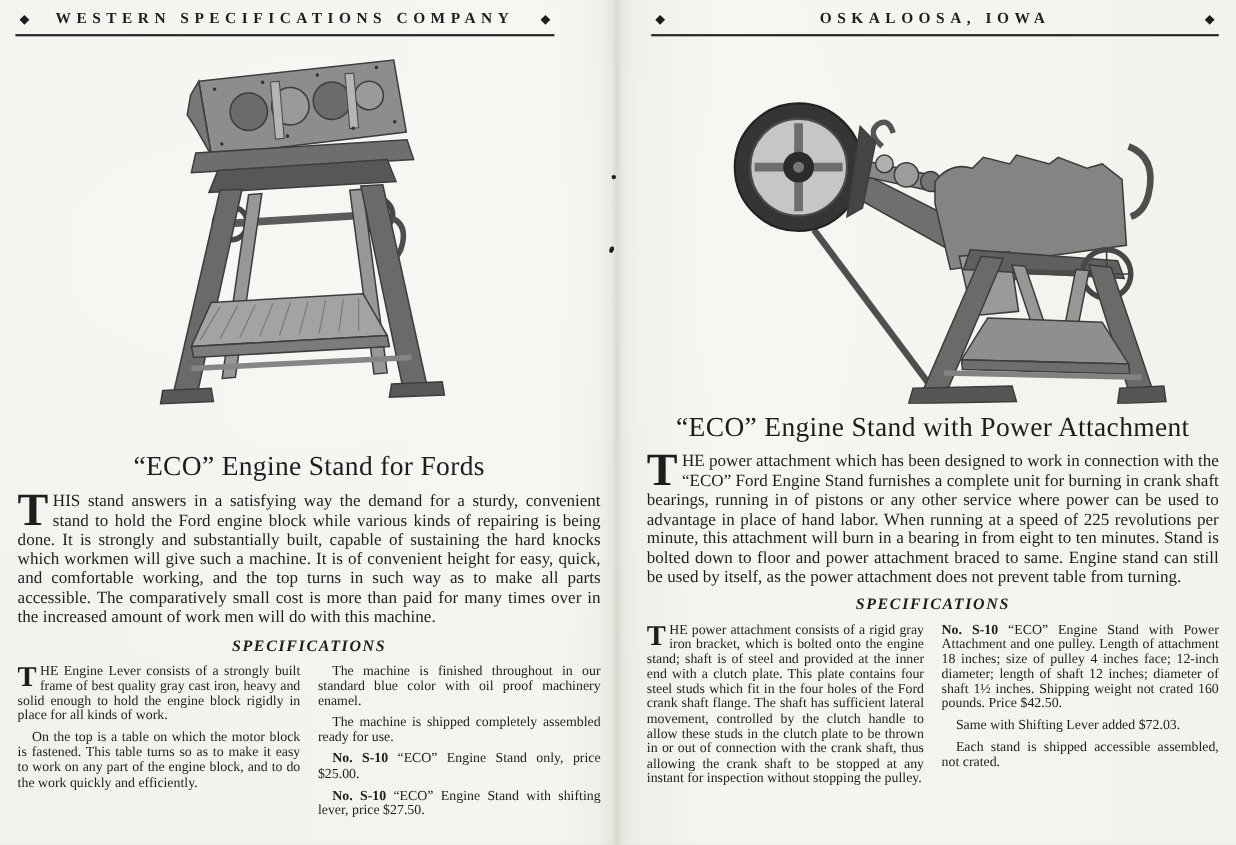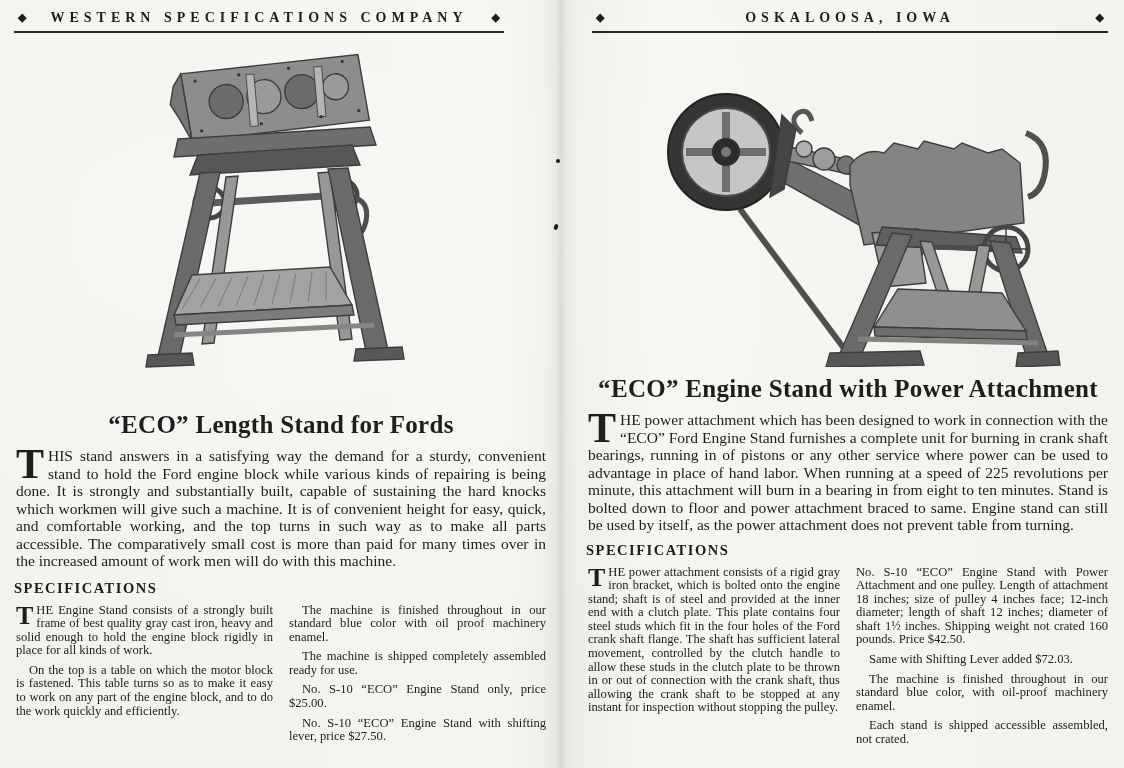--- a/index.html
+++ b/index.html
@@ -31,47 +31,48 @@
   }
   .page-left .page-header{margin-right:44px;}
   .page-right .page-header{margin-left:6px;margin-right:2px;}
   .diamond{font-size:11px;letter-spacing:0;transform:translateY(-1px);}
   
   .figure{display:flex;justify-content:center;align-items:flex-start;}
   .page-left .figure{height:362px;padding-top:14px;}
   .page-right .figure{height:336px;padding-top:4px;}
   
   .page-title{
-    text-align:center;font-weight:bold;font-size:25px;letter-spacing:.3px;
+    text-align:center;font-weight:normal;font-size:25px;letter-spacing:.3px;
     margin:2px 0 8px 0;
   }
   
   .intro{
     font-size:15.5px;line-height:17.5px;text-align:justify;
     margin:0 2px;
   }
   .intro .dropcap{
     float:left;font-size:42px;line-height:30px;font-weight:bold;
     padding:2px 4px 0 0;
   }
   
   .specs-heading{
-    text-align:left;font-weight:bold;font-size:14.5px;letter-spacing:1.5px;
+    text-align:center;font-weight:bold;font-size:14.5px;letter-spacing:1.5px;
     margin:10px 0 7px 0;
+    font-style:italic;
   }
   .page-right .specs-heading{margin-top:8px;}
   .cols{display:flex;gap:16px;margin:0 2px;}
   .col{flex:1;text-align:justify;font-size:12.6px;line-height:13.6px;}
   .spec-p{margin:0 0 6px 0;text-indent:13px;}
   .spec-p.first{text-indent:0;}
   .spec-p .dropcap{
     float:left;font-size:26px;line-height:21px;font-weight:bold;
     padding:1px 3px 0 0;
   }
-  .lead{font-weight:normal;}
+  .lead{font-weight:bold;}
   
   .gutter{
     position:absolute;left:544px;top:0;width:34px;height:768px;
     background:linear-gradient(90deg,
       rgba(0,0,0,0) 0%, rgba(90,85,75,.05) 35%,
       rgba(90,85,75,.14) 50%, rgba(90,85,75,.04) 66%, rgba(0,0,0,0) 100%);
     pointer-events:none;
   }
   .speck{position:absolute;background:#1f1d1a;border-radius:50%;}
   .speck1{left:556px;top:159px;width:4px;height:4px;}
@@ -143,29 +144,29 @@
         </g>
         <path class="ln" d="M44 268 L222 258 L224 268 L46 278 Z" fill="#7c7c7c"></path>
 
         <line x1="44" y1="288" x2="244" y2="278" stroke="#858585" stroke-width="5"></line>
 
         <path class="ln" d="M18 308 L62 306 L64 318 L16 320 Z" fill="#585858"></path>
         <path class="ln" d="M226 302 L272 300 L274 312 L224 314 Z" fill="#585858"></path>
       </svg>
     </div>
 
-    <div class="page-title">“ECO” Length Stand for Fords</div>
+    <div class="page-title">“ECO” Engine Stand for Fords</div>
 
     <p class="intro"><span class="dropcap">T</span><span>HIS stand answers in a satisfying way the demand for a sturdy, convenient stand to hold the Ford engine block while various kinds of repairing is being done.  It is strongly and substantially built, capable of sustaining the hard knocks which workmen will give such a machine. It is of convenient height for easy, quick, and comfortable working, and the top turns in such way as to make all parts accessible.  The comparatively small cost is more than paid for many times over in the increased amount of work men will do with this machine.</span></p>
 
     <div class="specs-heading">SPECIFICATIONS</div>
 
     <div class="cols">
       <div class="col">
-        <p class="spec-p first"><span class="dropcap">T</span><span>HE Engine Stand consists of a strongly built frame of best quality gray cast iron, heavy and solid enough to hold the engine block rigidly in place for all kinds of work.</span></p>
+        <p class="spec-p first"><span class="dropcap">T</span><span>HE Engine Lever consists of a strongly built frame of best quality gray cast iron, heavy and solid enough to hold the engine block rigidly in place for all kinds of work.</span></p>
         <p class="spec-p">On the top is a table on which the motor block is fastened.  This table turns so as to make it easy to work on any part of the engine block, and to do the work quickly and efficiently.</p>
       </div>
       <div class="col">
         <p class="spec-p">The machine is finished throughout in our standard blue color with oil proof machinery enamel.</p>
         <p class="spec-p">The machine is shipped completely assembled ready for use.</p>
         <p class="spec-p"><span class="lead">No. S-10</span><span> “ECO” Engine Stand only, price $25.00.</span></p>
         <p class="spec-p"><span class="lead">No. S-10</span><span> “ECO” Engine Stand with shifting lever, price $27.50.</span></p>
       </div>
     </div>
   </div>
@@ -235,21 +236,20 @@
 
     <div class="specs-heading">SPECIFICATIONS</div>
 
     <div class="cols">
       <div class="col">
         <p class="spec-p first"><span class="dropcap">T</span><span>HE power attachment consists of a rigid gray iron bracket, which is bolted onto the engine stand; shaft is of steel and provided at the inner end with a clutch plate.  This plate contains four steel studs which fit in the four holes of the Ford crank shaft flange.  The shaft has sufficient lateral movement, controlled by the clutch handle to allow these studs in the clutch plate to be thrown in or out of connection with the crank shaft, thus allowing the crank shaft to be stopped at any instant for inspection without stopping the pulley.</span></p>
       </div>
       <div class="col">
         <p class="spec-p first"><span class="lead">No. S-10</span><span> “ECO” Engine Stand with Power Attachment and one pulley. Length of attachment 18 inches; size of pulley 4 inches face; 12-inch diameter; length of shaft 12 inches; diameter of shaft 1½ inches.  Shipping weight not crated 160 pounds.  Price $42.50.</span></p>
         <p class="spec-p">Same with Shifting Lever added $72.03.</p>
-        <p class="spec-p">The machine is finished throughout in our standard blue color, with oil-proof machinery enamel.</p>
         <p class="spec-p">Each stand is shipped accessible assembled, not crated.</p>
       </div>
     </div>
   </div>
 
   <div class="gutter"></div>
   <div class="speck speck1"></div>
   <div class="speck speck2"></div>
 </div>
 

